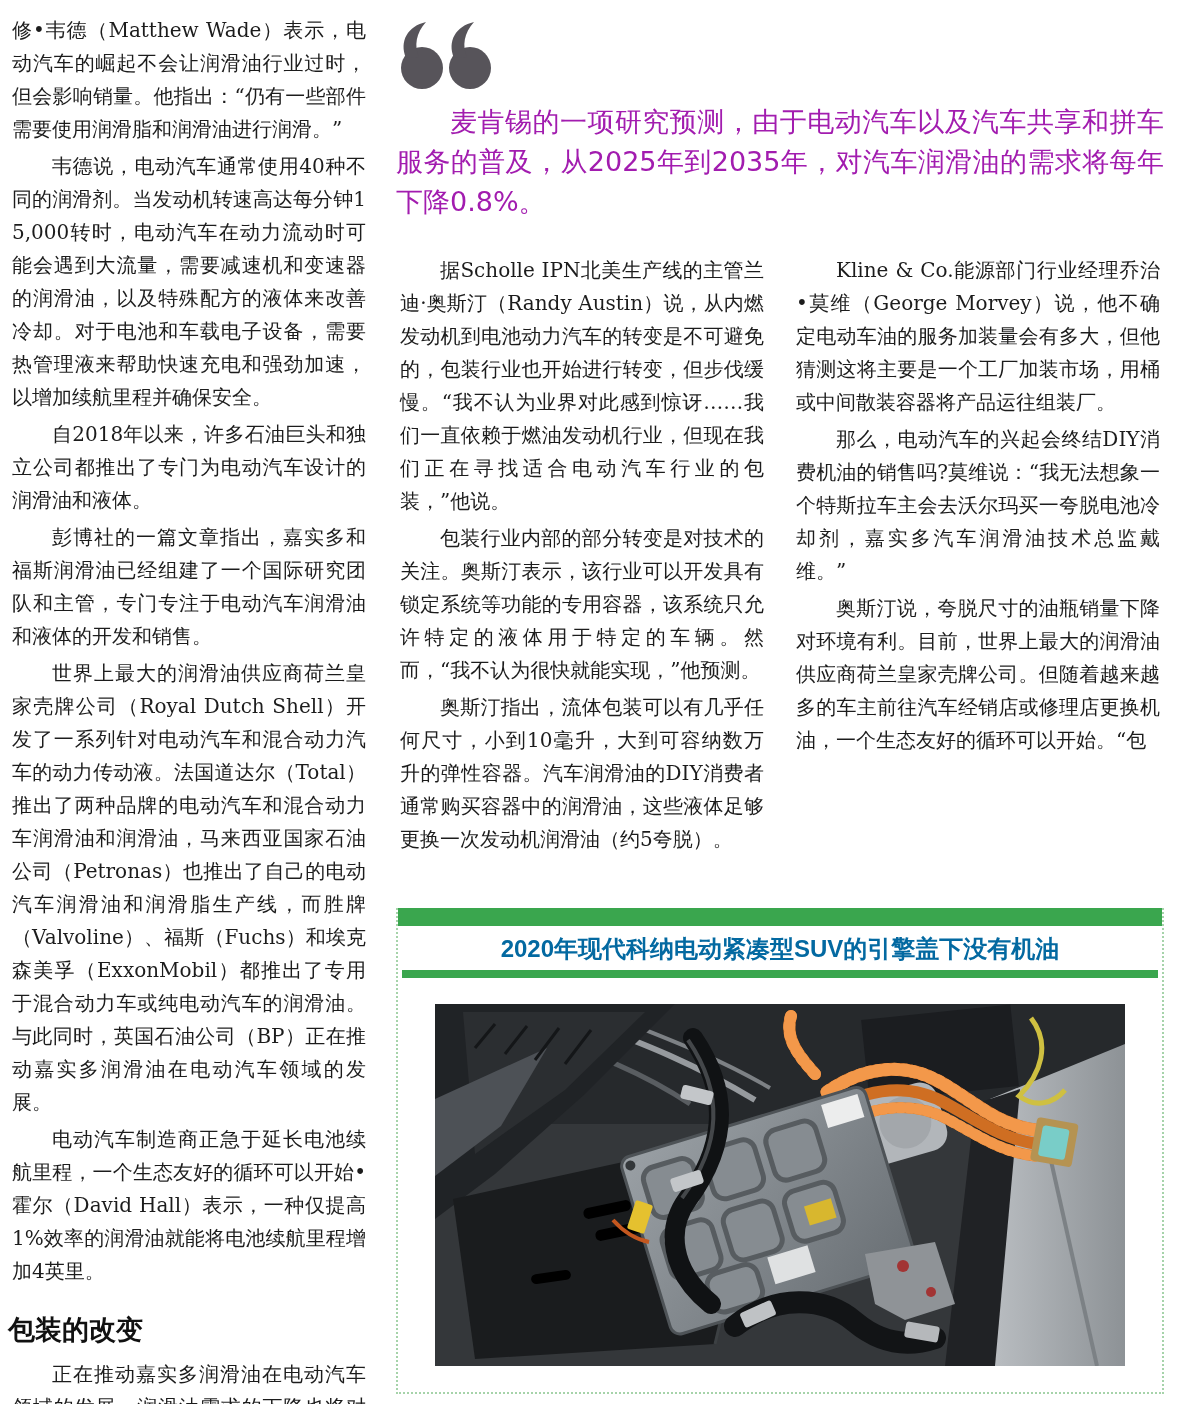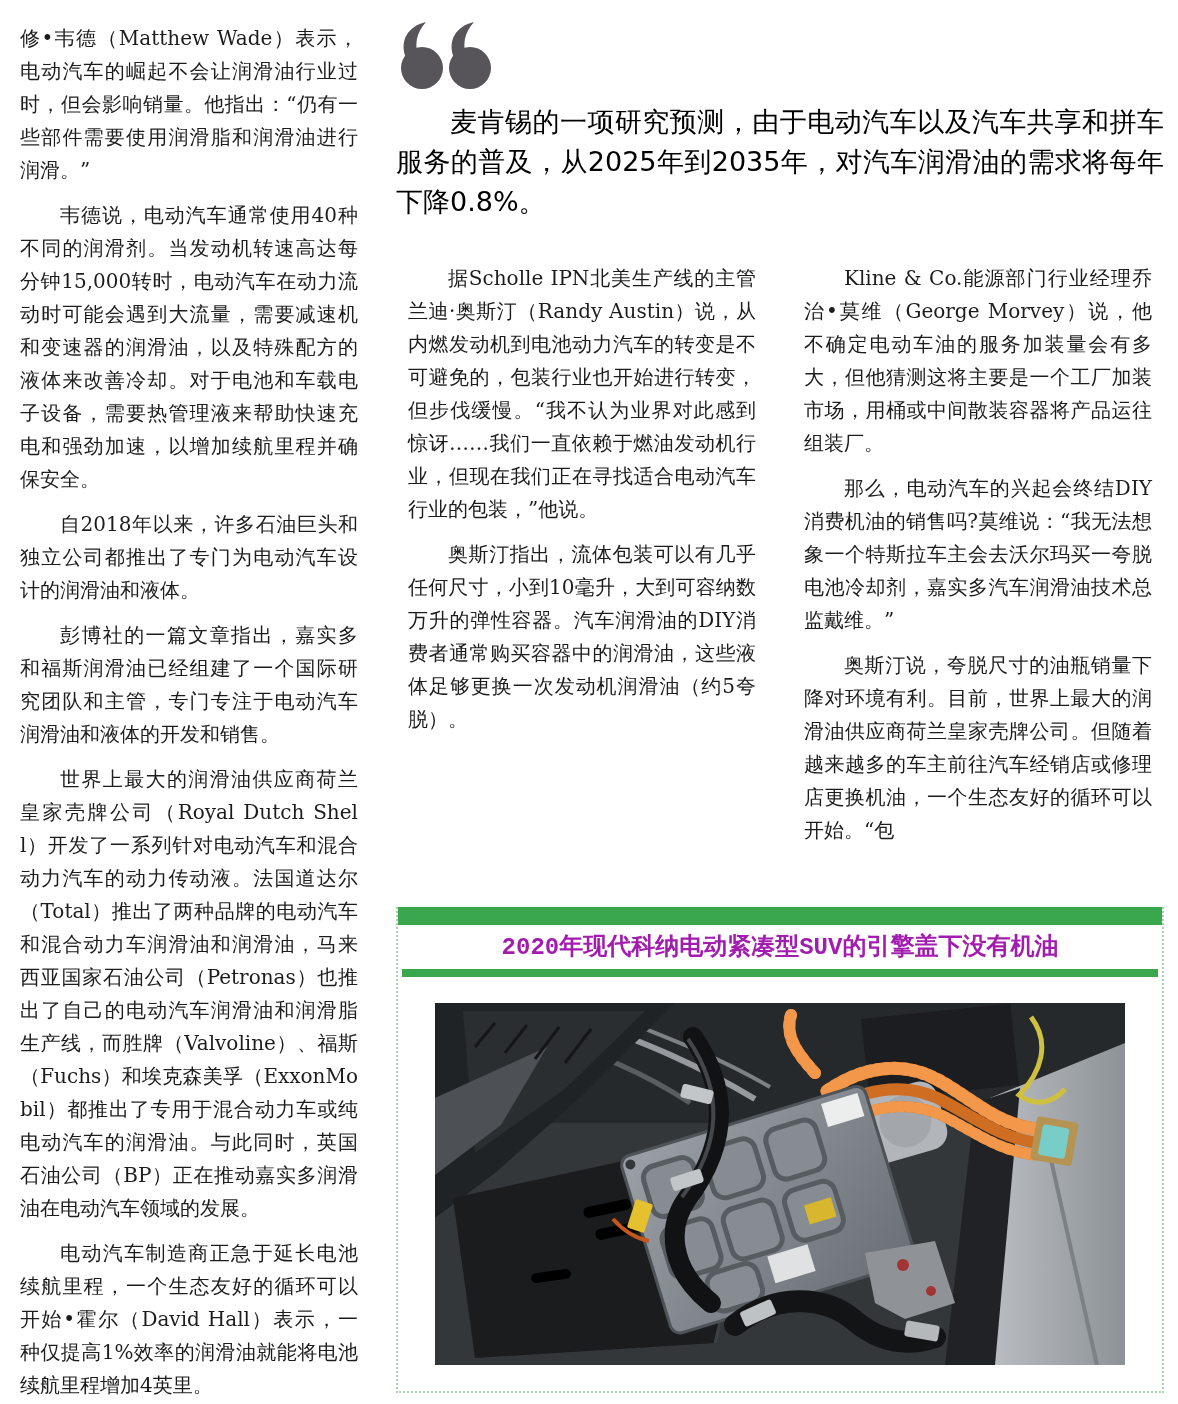--- a/index.html
+++ b/index.html
@@ -4,66 +4,66 @@
 <style>
   html,body{margin:0;padding:0;}
   body{
     width:1178px;height:1404px;background:#ffffff;overflow:hidden;
     font-family:"DejaVu Serif","Liberation Serif",serif;color:#1c1c1c;
   }
   .page{display:flex;gap:26px;padding:10px 14px 0 8px;box-sizing:border-box;}
   .col-left{width:362px;flex:none;}
   .main{flex:1;min-width:0;}
 
-  p.body{margin:12px;font-size:20px;line-height:33px;text-align:justify;text-indent:2em;word-break:break-all;}
+  p.body{margin:4px;font-size:20px;line-height:33px;text-align:justify;text-indent:2em;word-break:break-all;}
   p.body.noindent{text-indent:0;}
 
   h2.section{
     font-family:"DejaVu Sans","Liberation Sans",sans-serif;
     font-size:27px;font-weight:700;margin:26px 0 12px 0;line-height:1.2;color:#111;
   }
 
   .quote-block{margin:0;}
   .quote-icon{margin:12px 0 12px 2px;height:68px;}
   .quote-text{
     margin:0;font-family:"DejaVu Sans","Liberation Sans",sans-serif;
-    font-size:27px;line-height:40px;font-weight:500;color:#000000;
+    font-size:27px;line-height:40px;font-weight:500;color:#a21caf;
     text-align:justify;text-indent:2em;word-break:break-all;
   }
 
   .two-cols{display:flex;gap:24px;margin-top:28px;}
   .colx{flex:1;min-width:0;}
 
   .figure-box{
     margin:48px 0 0 0;
     border-left:2px dotted #a6d3aa;border-right:2px dotted #a6d3aa;border-bottom:2px dotted #a6d3aa;
   }
   .bar-thick{height:18px;background:#3aa64e;}
   .bar-thin{height:8px;background:#3aa64e;margin:0 4px;}
   .caption-row{padding:7px 6px 6px 6px;}
   .figure-caption{
-    font-family:Liberation Mono, monospace;
-    font-size:24px;font-weight:700;text-align:center;color:#a21caf;line-height:1.3;
+    font-family:Liberation Sans, sans-serif;
+    font-size:24px;font-weight:700;text-align:center;color:#0369a1;line-height:1.3;
   }
   .photo-wrap{padding:26px 0 26px 0;display:flex;justify-content:center;}
   .photo{width:690px;height:362px;display:block;background:#34373a;}
 </style>
 </head>
 <body>
 
 <div class="page">
 
   <div class="col-left">
     <p class="body noindent">修•韦德（Matthew Wade）表示，电动汽车的崛起不会让润滑油行业过时，但会影响销量。他指出：“仍有一些部件需要使用润滑脂和润滑油进行润滑。”</p>
     <p class="body">韦德说，电动汽车通常使用40种不同的润滑剂。当发动机转速高达每分钟15,000转时，电动汽车在动力流动时可能会遇到大流量，需要减速机和变速器的润滑油，以及特殊配方的液体来改善冷却。对于电池和车载电子设备，需要热管理液来帮助快速充电和强劲加速，以增加续航里程并确保安全。</p>
     <p class="body">自2018年以来，许多石油巨头和独立公司都推出了专门为电动汽车设计的润滑油和液体。</p>
     <p class="body">彭博社的一篇文章指出，嘉实多和福斯润滑油已经组建了一个国际研究团队和主管，专门专注于电动汽车润滑油和液体的开发和销售。</p>
     <p class="body">世界上最大的润滑油供应商荷兰皇家壳牌公司（Royal Dutch Shell）开发了一系列针对电动汽车和混合动力汽车的动力传动液。法国道达尔（Total）推出了两种品牌的电动汽车和混合动力车润滑油和润滑油，马来西亚国家石油公司（Petronas）也推出了自己的电动汽车润滑油和润滑脂生产线，而胜牌（Valvoline）、福斯（Fuchs）和埃克森美孚（ExxonMobil）都推出了专用于混合动力车或纯电动汽车的润滑油。与此同时，英国石油公司（BP）正在推动嘉实多润滑油在电动汽车领域的发展。</p>
     <p class="body">电动汽车制造商正急于延长电池续航里程，一个生态友好的循环可以开始•霍尔（David Hall）表示，一种仅提高1%效率的润滑油就能将电池续航里程增加4英里。</p>
-    <h2 class="section">英国石油公司</h2>
+    <h2 class="section">包装的改变</h2>
     <p class="body">正在推动嘉实多润滑油在电动汽车领域的发展，润滑油需求的下降也将对包括包装业在内的其他行业产生连锁反应。</p>
   </div>
 
   <div class="main">
 
     <div class="quote-block">
       <div class="quote-icon">
         <svg width="96" height="68" viewBox="0 0 96 68" aria-hidden="true">
           <g fill="#57545a">
             <circle cx="24" cy="46" r="21"></circle>
@@ -72,20 +72,21 @@
             <path d="M56 36 C49 19 58 4 76 0 C66 11 64 24 69 35 Z"></path>
           </g>
         </svg>
       </div>
       <p class="quote-text">麦肯锡的一项研究预测，由于电动汽车以及汽车共享和拼车服务的普及，从2025年到2035年，对汽车润滑油的需求将每年下降0.8%。</p>
     </div>
 
     <div class="two-cols">
       <div class="colx">
         <p class="body">据Scholle IPN北美生产线的主管兰迪·奥斯汀（Randy Austin）说，从内燃发动机到电池动力汽车的转变是不可避免的，包装行业也开始进行转变，但步伐缓慢。“我不认为业界对此感到惊讶……我们一直依赖于燃油发动机行业，但现在我们正在寻找适合电动汽车行业的包装，”他说。</p>
+        <p class="body">包装行业内部的部分转变是对技术的关注。奥斯汀表示，该行业可以开发具有锁定系统等功能的专用容器，该系统只允许特定的液体用于特定的车辆。然而，“我不认为很快就能实现，”他预测。</p>
         <p class="body">奥斯汀指出，流体包装可以有几乎任何尺寸，小到10毫升，大到可容纳数万升的弹性容器。汽车润滑油的DIY消费者通常购买容器中的润滑油，这些液体足够更换一次发动机润滑油（约5夸脱）。</p>
       </div>
       <div class="colx">
         <p class="body">Kline &amp; Co.能源部门行业经理乔治•莫维（George Morvey）说，他不确定电动车油的服务加装量会有多大，但他猜测这将主要是一个工厂加装市场，用桶或中间散装容器将产品运往组装厂。</p>
         <p class="body">那么，电动汽车的兴起会终结DIY消费机油的销售吗?莫维说：“我无法想象一个特斯拉车主会去沃尔玛买一夸脱电池冷却剂，嘉实多汽车润滑油技术总监戴维。”</p>
         <p class="body">奥斯汀说，夸脱尺寸的油瓶销量下降对环境有利。目前，世界上最大的润滑油供应商荷兰皇家壳牌公司。但随着越来越多的车主前往汽车经销店或修理店更换机油，一个生态友好的循环可以开始。“包</p>
       </div>
     </div>
 
     <figure class="figure-box" style="margin-left:0;margin-right:0;">

